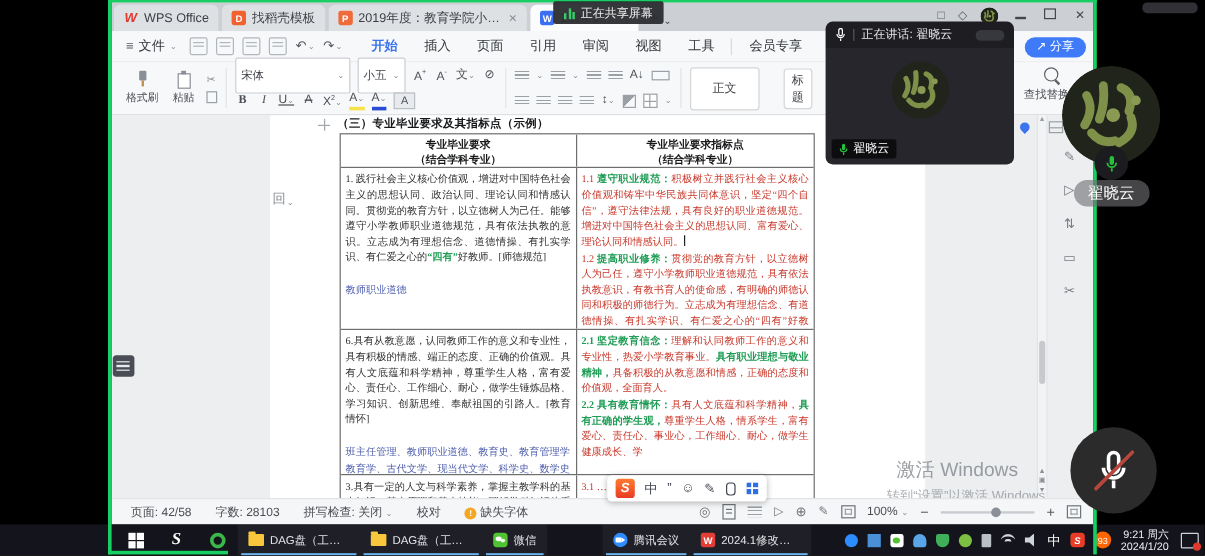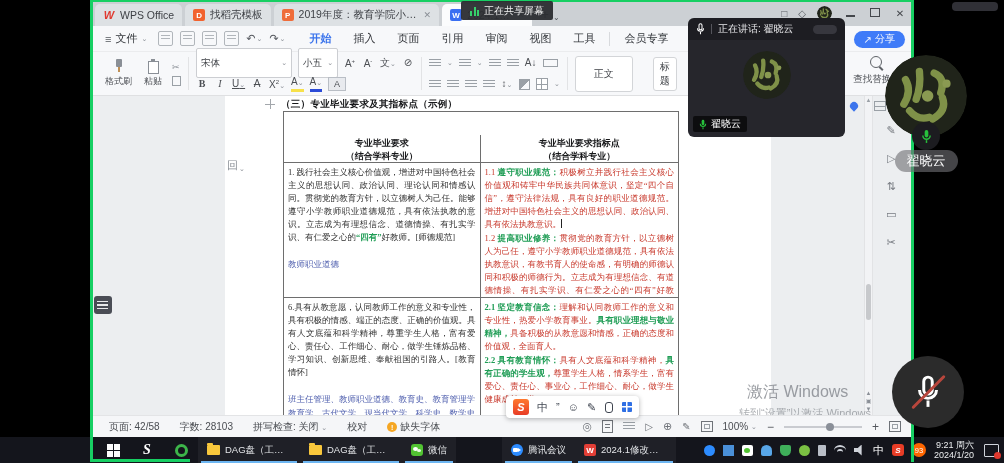--- a/index.html
+++ b/index.html
@@ -92,21 +92,21 @@
   .handle::before,.handle::after{content:"";position:absolute;background:#7d828a;}
   .handle::before{left:4.5px;top:0;width:1.5px;height:10px;}
   .handle::after{left:0;top:4.5px;width:10px;height:1.5px;}
   .htext{font:bold 9.5px/12px "Liberation Serif","DejaVu Serif",serif;color:#17181a;letter-spacing:.3px;}
   #doc-table{position:absolute;left:190px;top:15px;width:396px;border:1px solid #6e6e6e;background:#fff;box-sizing:border-box;}
   .trow{display:flex;border-bottom:1px solid #6e6e6e;overflow:hidden;}
   .trow:last-child{border-bottom:none;}
   .tcell{width:197px;box-sizing:border-box;border-right:1px solid #6e6e6e;padding:3px 4px 0;font:8.5px/13px "Liberation Serif","DejaVu Serif",serif;text-align:justify;overflow:hidden;}
   .tcell:last-child{border-right:none;width:198px;}
   .thead .tcell{text-align:center;font-weight:bold;font-size:9px;padding-top:2px;color:#17181a;}
-  .trow.thead{height:27px;margin-top:23px;}
+  .trow.thead{height:27px;}
   .para{margin:0 0 1px;}
   .para.blank{height:12px;}
   .seg-k{color:#303030}
   .seg-r{color:#c8382b}
   .seg-g{color:#1f9d55;font-weight:bold}
   .seg-b{color:#4f5fae}
   .seg-cursor{display:inline-block;width:1px;height:9px;background:#222;vertical-align:-1px}
   .tbl-btn{position:absolute;left:134px;top:62px;font-size:11px;color:#8a8f96;display:flex;align-items:flex-end;gap:1px;}
   .navbtn{position:absolute;left:1px;top:200px;width:18px;height:18px;background:#4a4d55;border-radius:3px;display:flex;flex-direction:column;justify-content:center;gap:2px;padding-left:3px;box-sizing:border-box;}
   .navbtn i{display:block;width:11px;height:1.5px;background:#e8e9ea;}
@@ -403,21 +403,21 @@
               <div>（结合学科专业）</div>
             </div>
           </div>
           <div class="trow" style="height: 134px;">
             <div class="tcell">
               <div class="para"><span class="seg-k">1. 践行社会主义核心价值观，增进对中国特色社会主义的思想认同、政治认同、理论认同和情感认同。贯彻党的教育方针，以立德树人为己任。能够遵守小学教师职业道德规范，具有依法执教的意识。立志成为有理想信念、道德情操、有扎实学识、有仁爱之心的</span><span class="seg-g">“四有”</span><span class="seg-k">好教师。[师德规范]</span></div>
               <div class="para blank"></div>
               <div class="para"><span class="seg-b">教师职业道德</span></div>
             </div>
             <div class="tcell">
-              <div class="para"><span class="seg-r">1.1 </span><span class="seg-g">遵守职业规范：</span><span class="seg-r">积极树立并践行社会主义核心价值观和铸牢中华民族共同体意识，坚定“四个自信”，遵守法律法规，具有良好的职业道德规范。增进对中国特色社会主义的思想认同、政治认同、具有依法执教意识。</span><span class="seg-cursor"></span></div>
+              <div class="para"><span class="seg-r">1.1 </span><span class="seg-g">遵守职业规范：</span><span class="seg-r">积极树立并践行社会主义核心价值观和铸牢中华民族共同体意识，坚定“四个自信”，遵守法律法规，具有良好的职业道德规范。增进对中国特色社会主义的思想认同、富有爱心、理论认同和情感认同。</span><span class="seg-cursor"></span></div>
               <div class="para"><span class="seg-r">1.2 </span><span class="seg-g">提高职业修养：</span><span class="seg-r">贯彻党的教育方针，以立德树人为己任，遵守小学教师职业道德规范，具有依法执教意识，有教书育人的使命感，有明确的师德认同和积极的师德行为。立志成为有理想信念、有道德情操、有扎实学识、有仁爱之心的“四有”好教师。</span></div>
             </div>
           </div>
           <div class="trow" style="height: 120px;">
             <div class="tcell">
               <div class="para"><span class="seg-k">6.具有从教意愿，认同教师工作的意义和专业性，具有积极的情感、端正的态度、正确的价值观。具有人文底蕴和科学精神，尊重学生人格，富有爱心、责任心、工作细心、耐心，做学生锤炼品格、学习知识、创新思维、奉献祖国的引路人。[教育情怀]</span></div>
               <div class="para blank"></div>
               <div class="para"><span class="seg-b">班主任管理、教师职业道德、教育史、教育管理学</span></div>
               <div class="para"><span class="seg-b">教育学、古代文学、现当代文学、科学史、数学史</span></div>
             </div>

